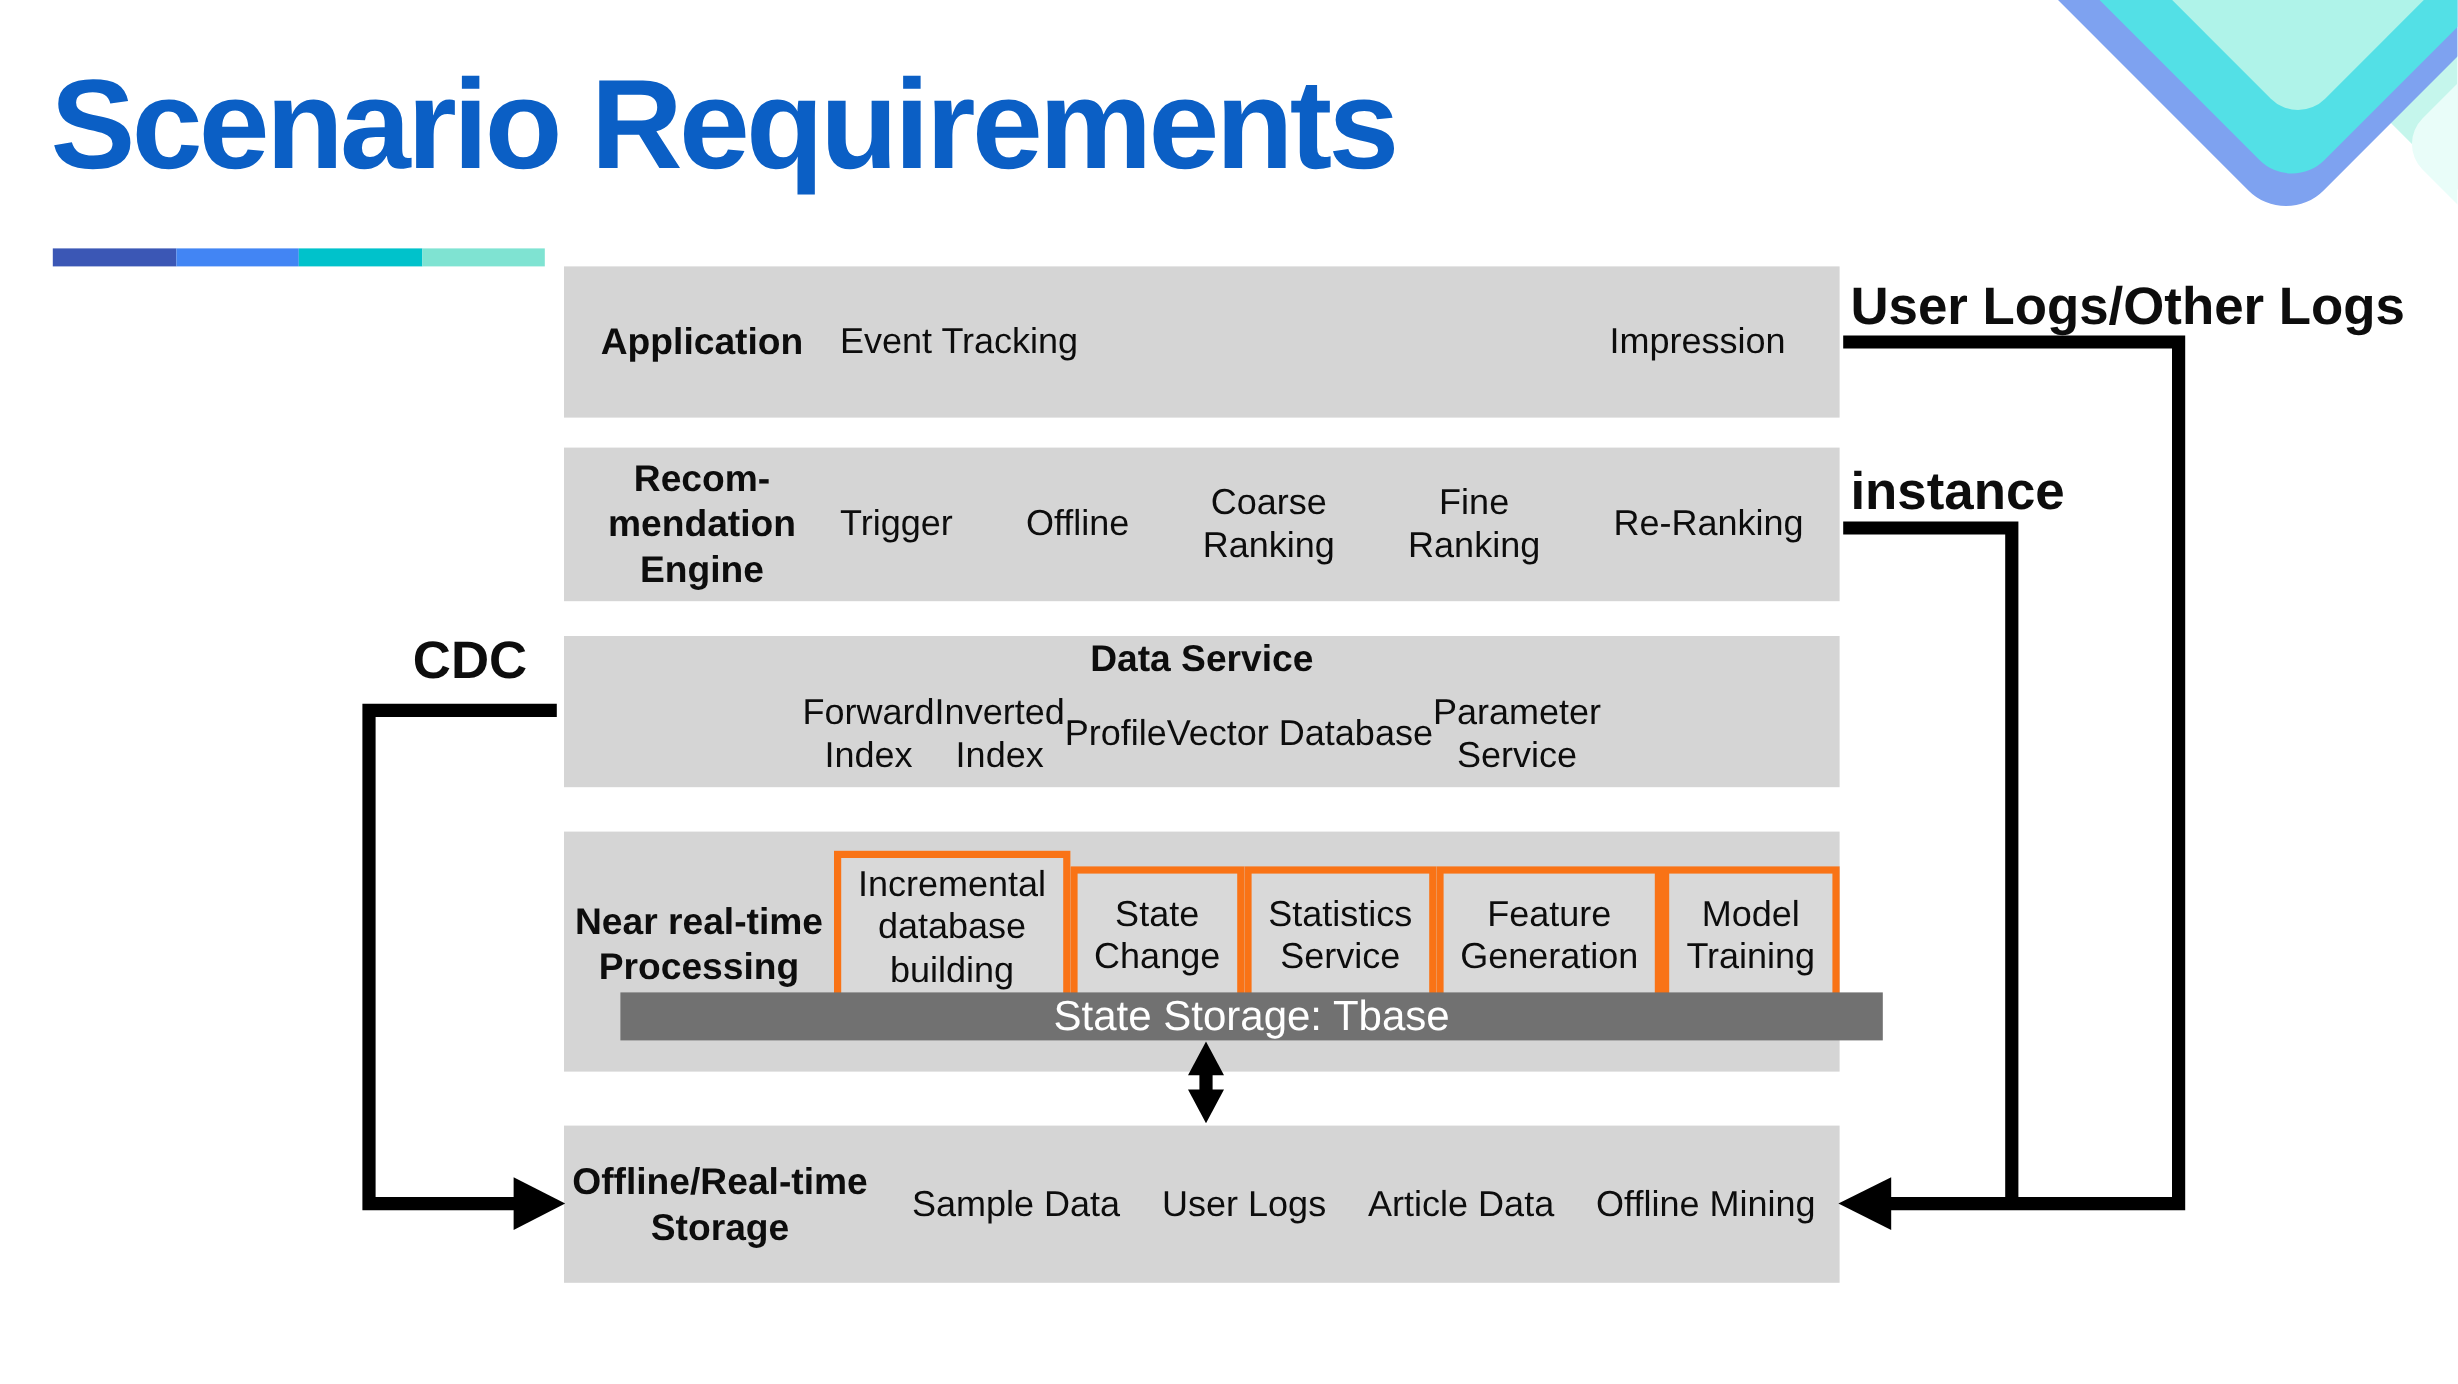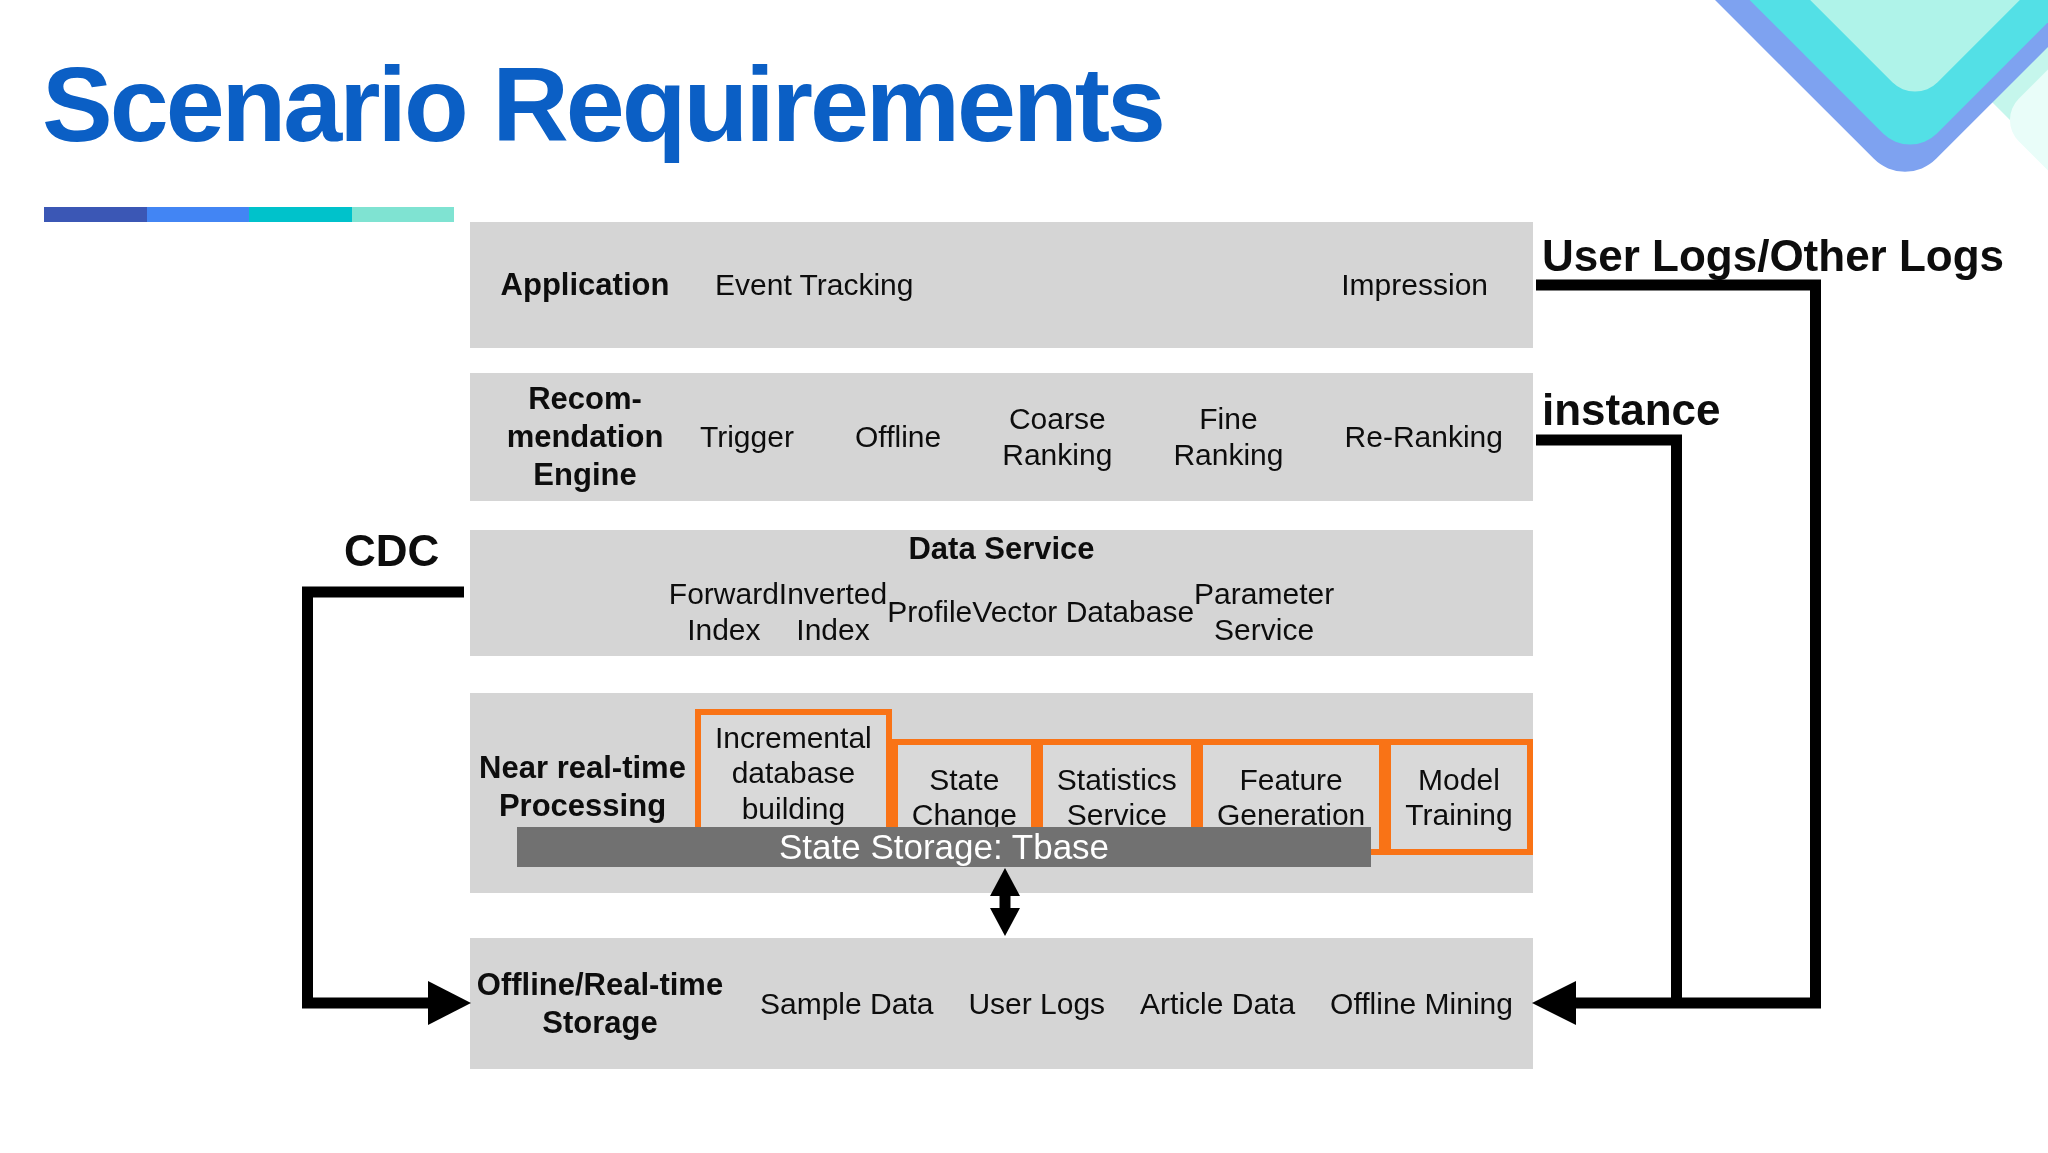--- a/index.html
+++ b/index.html
@@ -20,41 +20,41 @@
     position:absolute;left:42px;top:44px;font-size:106px;font-weight:bold;
     letter-spacing:-3px;color:var(--title);white-space:nowrap;
   }
   .accent-bar{position:absolute;left:44px;top:207px;width:410px;height:15px;display:flex;}
   .accent-seg{flex:1 1 25%;height:100%;}
   
   .band{position:absolute;left:470px;width:1063px;background:var(--band-bg);display:flex;align-items:center;}
   .band-label{font-weight:bold;font-size:31px;line-height:1.22;text-align:center;white-space:pre-line;flex:0 0 auto;}
   .items{flex:1 1 auto;display:flex;justify-content:space-between;align-items:center;}
   .item{font-size:30px;line-height:1.2;text-align:center;white-space:pre-line;}
-  #band-application{top:222px;height:126px;gap:15px;}
+  #band-application{top:222px;height:126px;}
   #band-application .band-label{width:230px;}
   #band-application .items{padding-right:45px;}
   #band-recommendation{top:373px;height:128px;}
   #band-recommendation .band-label{width:230px;}
   #band-recommendation .items{padding-right:30px;}
   #band-data-service{top:530px;height:126px;flex-direction:column;}
   #band-data-service .band-label{width:225px;}
   #band-data-service .items{}
   #band-nrt{top:693px;height:200px;align-items:flex-start;}
   #band-nrt .band-label{width:225px;margin-top:56px;}
   .nrt-boxes{position:absolute;left:225px;right:10px;top:16px;display:flex;justify-content:space-between;align-items:flex-start;}
   .nrt-box{
     background:var(--box-bg);border:6px solid #f97316;font-size:30px;line-height:1.18;
     text-align:center;white-space:pre-line;display:flex;align-items:center;justify-content:center;
     padding:6px 14px;box-sizing:border-box;
   }
   .nrt-box.tall{height:128px;margin-top:0;}
-  .nrt-box.short{height:116px;margin-top:30px;}
+  .nrt-box.short{height:116px;margin-top:13px;}
   .storage-bar{
-    position:absolute;left:47px;width:854px;top:134px;height:40px;background:var(--storage-bar-bg);
+    position:absolute;left:47px;width:1052px;top:134px;height:40px;background:var(--storage-bar-bg);
     color:var(--storage-bar-text);font-size:35px;display:flex;align-items:center;justify-content:center;
   }
   #band-offline{top:938px;height:131px;}
   #band-offline .band-label{width:260px;}
   #band-offline .items{padding:0 20px 0 30px;}
   
   .flow-label{position:absolute;font-size:44px;font-weight:bold;white-space:nowrap;}
   #user-logs-label{left:1542px;top:231px;}
   #instance-label{left:1542px;top:385px;}
   #cdc-label{left:344px;top:526px;}

